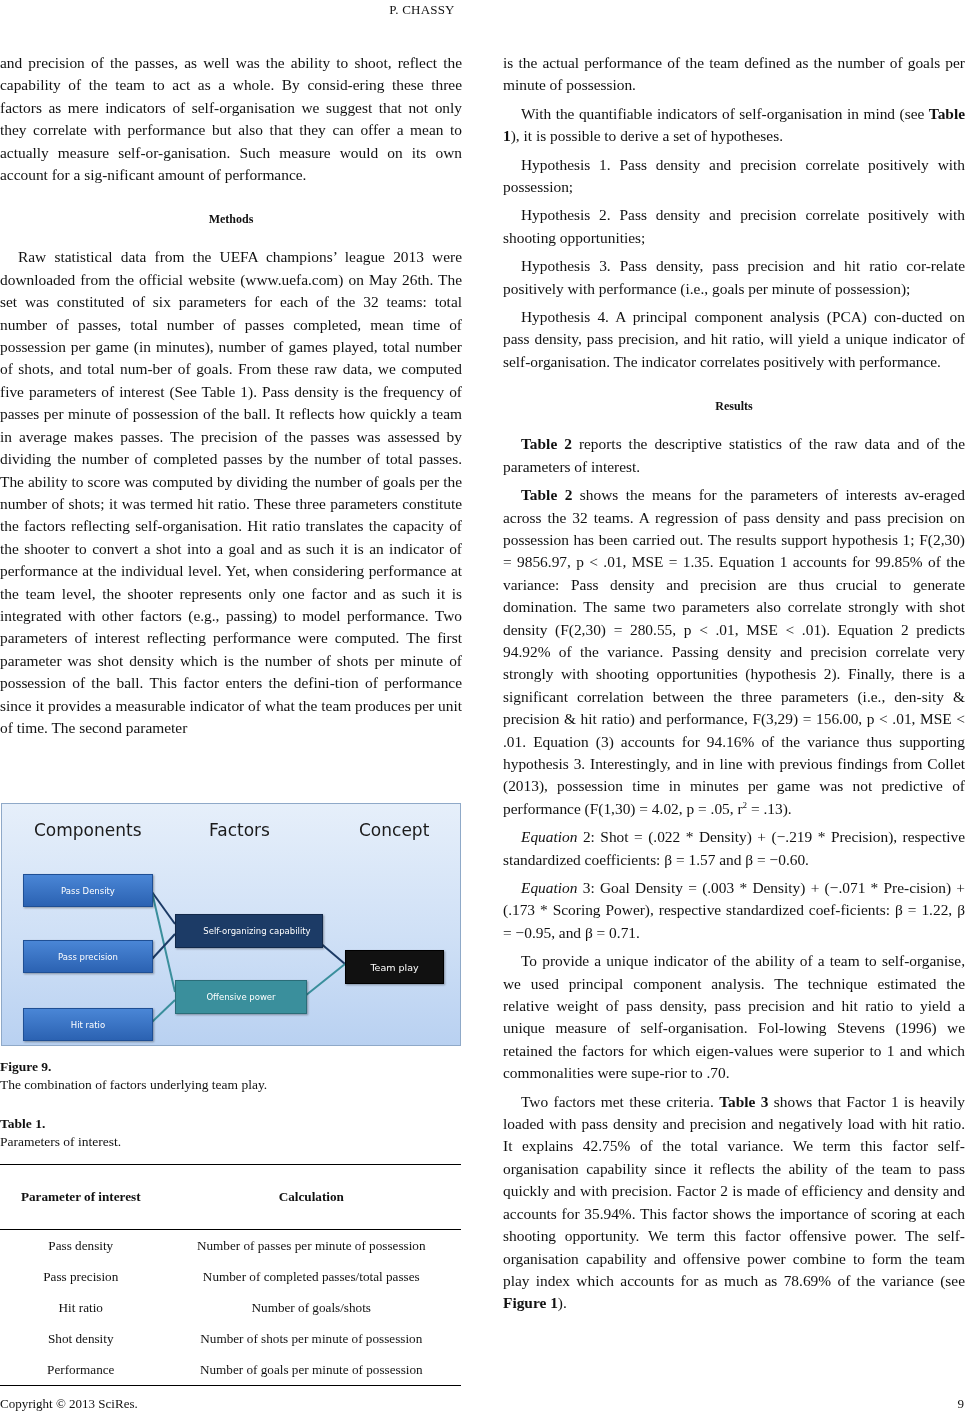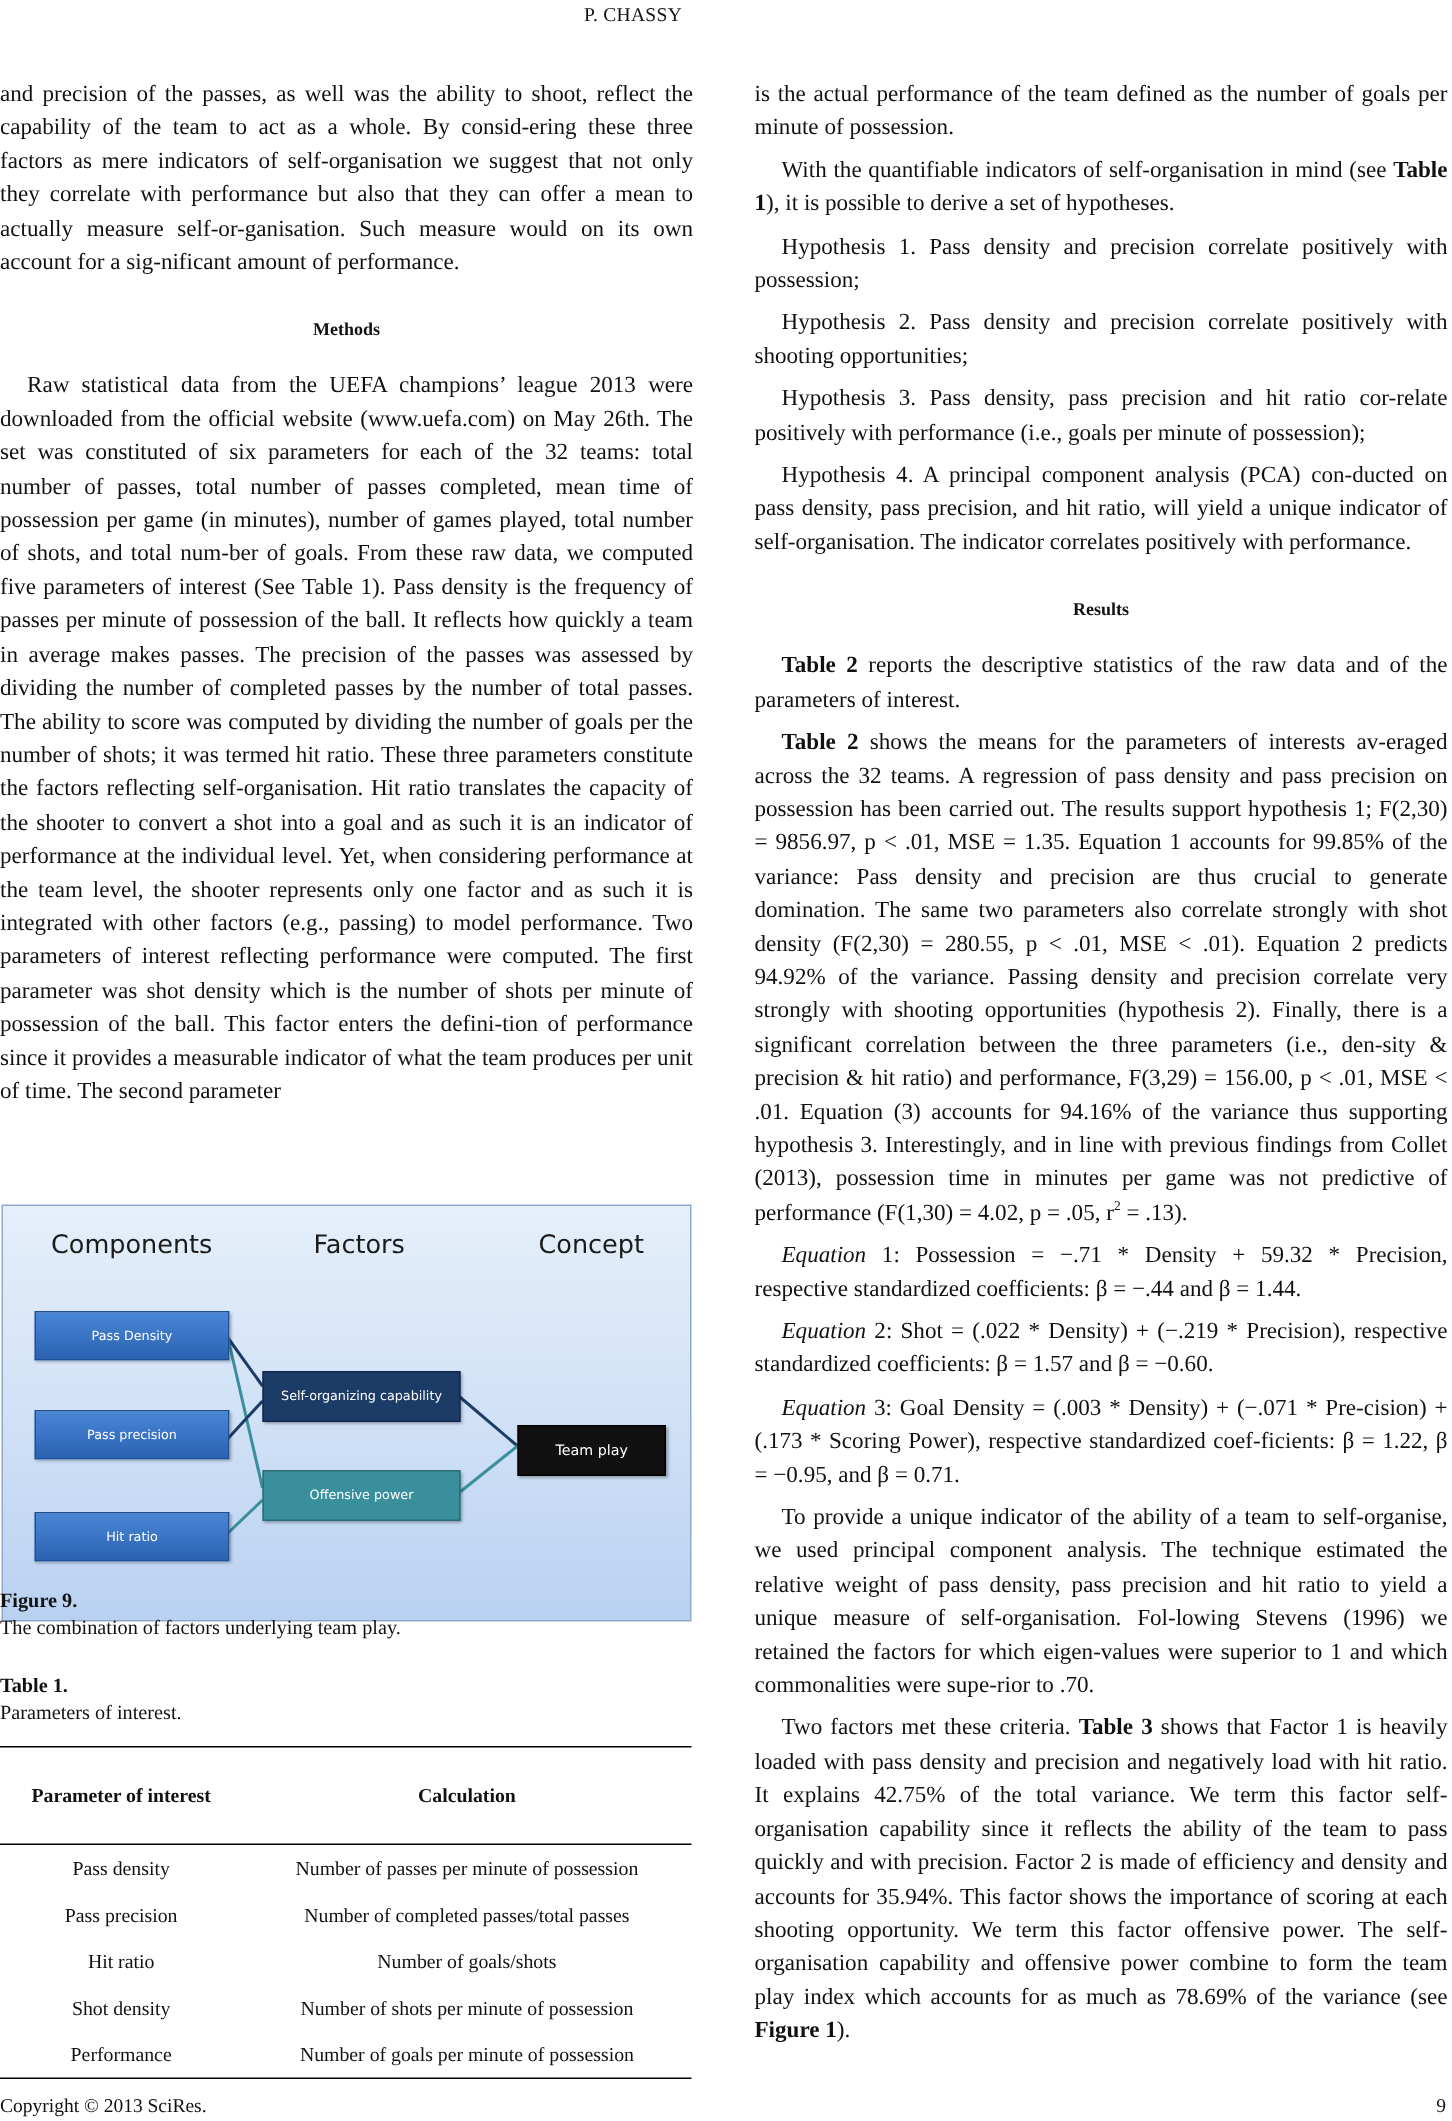--- a/index.html
+++ b/index.html
@@ -7,21 +7,21 @@
          font-family: "Liberation Serif", serif; color: #111; }
   .running-head { position: absolute; top: 2px; left: 0; width: 844px; text-align: center;
                   font-size: 13px; letter-spacing: 0.2px; }
   .col { position: absolute; top: 52px; width: 462px; font-size: 15.4px; line-height: 22.4px;
          text-align: justify; hyphens: manual; }
   .col.left { left: 0px; }
   .col.right { left: 503px; }
   .col p { margin: 0 0 6px 0; text-indent: 18px; }
   .col p.noindent { text-indent: 0; }
   .section-title { text-align: center; font-weight: bold; font-size: 12px; margin: 22px 0 16px 0; line-height: 22px; }
-  .figure { position: absolute; left: 1px; top: 803px; width: 460px; height: 278px;
+  .figure { position: absolute; left: 1px; top: 803px; width: 460px; height: 243px;
             border: 1px solid #8fa9c8; box-sizing: border-box;
             background: linear-gradient(180deg, #e6effa 0%, #cfe0f6 55%, #b9d1f1 100%); }
   .fig-head { position: absolute; top: 16px; font-family: "DejaVu Sans", sans-serif; font-size: 17px; color: #1b1b1b; }
   .box { position: absolute; color: #fff; font-family: "DejaVu Sans", sans-serif; font-size: 8.5px;
          display: flex; align-items: center; justify-content: center; box-shadow: 1px 1px 2px rgba(0,0,0,0.35); }
   .box.blue { background: linear-gradient(180deg, #4a86d6 0%, #2b62b2 100%); border: 1px solid #1f4f94; }
   .box.navy { background: #1c3b66; border: 1px solid #12294a; }
   .box.teal { background: #3a8f9c; border: 1px solid #2a6d78; }
   .box.black { background: #111; border: 1px solid #000; font-size: 9.5px; }
   .fig-lines { position: absolute; left: 0; top: 0; }
@@ -56,21 +56,21 @@
     <line x1="303" y1="192" x2="343" y2="160" stroke="#3a8f9c" stroke-width="2"></line>
   </svg>
   <div class="fig-head" style="left:32px;">Components</div>
   <div class="fig-head" style="left:207px;">Factors</div>
   <div class="fig-head" style="left:357px;">Concept</div>
 
   <div class="box blue" style="left:21px; top:70px; width:128px; height:31px;">Pass Density</div>
   <div class="box blue" style="left:21px; top:136px; width:128px; height:31px;">Pass precision</div>
   <div class="box blue" style="left:21px; top:204px; width:128px; height:31px;">Hit ratio</div>
 
-  <div class="box navy" style="left:173px; top:110px; width:130px; height:32px;">Self-organizing capability</div>
+  <div class="box navy" style="left:173px; top:110px; width:130px; height:32px;padding-left:16px;">Self-organizing capability</div>
   <div class="box teal" style="left:173px; top:176px; width:130px; height:32px;">Offensive power</div>
 
   <div class="box black" style="left:343px; top:146px; width:97px; height:32px;">Team play</div>
 </div>
 
 <div class="caption" style="top:1058px;">
   <div><b>Figure 9.</b></div>
   <div>The combination of factors underlying team play.</div>
 </div>
 
@@ -113,21 +113,20 @@
 <div class="col right">
   <p class="noindent">is the actual performance of the team defined as the number of goals per minute of possession.</p>
   <p><span>With the quantifiable indicators of self-organisation in mind (see </span><b>Table 1</b><span>), it is possible to derive a set of hypotheses.</span></p>
   <p>Hypothesis 1. Pass density and precision correlate positively with possession;</p>
   <p>Hypothesis 2. Pass density and precision correlate positively with shooting opportunities;</p>
   <p>Hypothesis 3. Pass density, pass precision and hit ratio cor-relate positively with performance (i.e., goals per minute of possession);</p>
   <p>Hypothesis 4. A principal component analysis (PCA) con-ducted on pass density, pass precision, and hit ratio, will yield a unique indicator of self-organisation. The indicator correlates positively with performance.</p>
   <div class="section-title">Results</div>
   <p><b>Table 2</b><span> reports the descriptive statistics of the raw data and of the parameters of interest.</span></p>
   <p><b>Table 2</b><span> shows the means for the parameters of interests av-eraged across the 32 teams. A regression of pass density and pass precision on possession has been carried out. The results support hypothesis 1; F(2,30) = 9856.97, p &lt; .01, MSE = 1.35. Equation 1 accounts for 99.85% of the variance: Pass density and precision are thus crucial to generate domination. The same two parameters also correlate strongly with shot density (F(2,30) = 280.55, p &lt; .01, MSE &lt; .01). Equation 2 predicts 94.92% of the variance. Passing density and precision correlate very strongly with shooting opportunities (hypothesis 2). Finally, there is a significant correlation between the three parameters (i.e., den-sity &amp; precision &amp; hit ratio) and performance, F(3,29) = 156.00, p &lt; .01, MSE &lt; .01. Equation (3) accounts for 94.16% of the variance thus supporting hypothesis 3. Interestingly, and in line with previous findings from Collet (2013), possession time in minutes per game was not predictive of performance (F(1,30) = 4.02, p = .05, r</span><sup>2</sup><span> = .13).</span></p>
-  <p><i>Equation</i><span> 1: Possession = −.71 * Density + 59.32 * Precision, respective standardized coefficients: β = −.44 and β = 1.44.</span></p>
   <p><i>Equation</i><span> 2: Shot = (.022 * Density) + (−.219 * Precision), respective standardized coefficients: β = 1.57 and β = −0.60.</span></p>
   <p><i>Equation</i><span> 3: Goal Density = (.003 * Density) + (−.071 * Pre-cision) + (.173 * Scoring Power), respective standardized coef-ficients: β = 1.22, β = −0.95, and β = 0.71.</span></p>
   <p>To provide a unique indicator of the ability of a team to self-organise, we used principal component analysis. The technique estimated the relative weight of pass density, pass precision and hit ratio to yield a unique measure of self-organisation. Fol-lowing Stevens (1996) we retained the factors for which eigen-values were superior to 1 and which commonalities were supe-rior to .70.</p>
   <p><span>Two factors met these criteria. </span><b>Table 3</b><span> shows that Factor 1 is heavily loaded with pass density and precision and negatively load with hit ratio. It explains 42.75% of the total variance. We term this factor self-organisation capability since it reflects the ability of the team to pass quickly and with precision. Factor 2 is made of efficiency and density and accounts for 35.94%. This factor shows the importance of scoring at each shooting opportunity. We term this factor offensive power. The self-organisation capability and offensive power combine to form the team play index which accounts for as much as 78.69% of the variance (see </span><b>Figure 1</b><span>).</span></p>
 </div>
 
 <div class="footer-left">Copyright © 2013 SciRes.</div>
 <div class="footer-right">9</div>
 
 </body></html>

